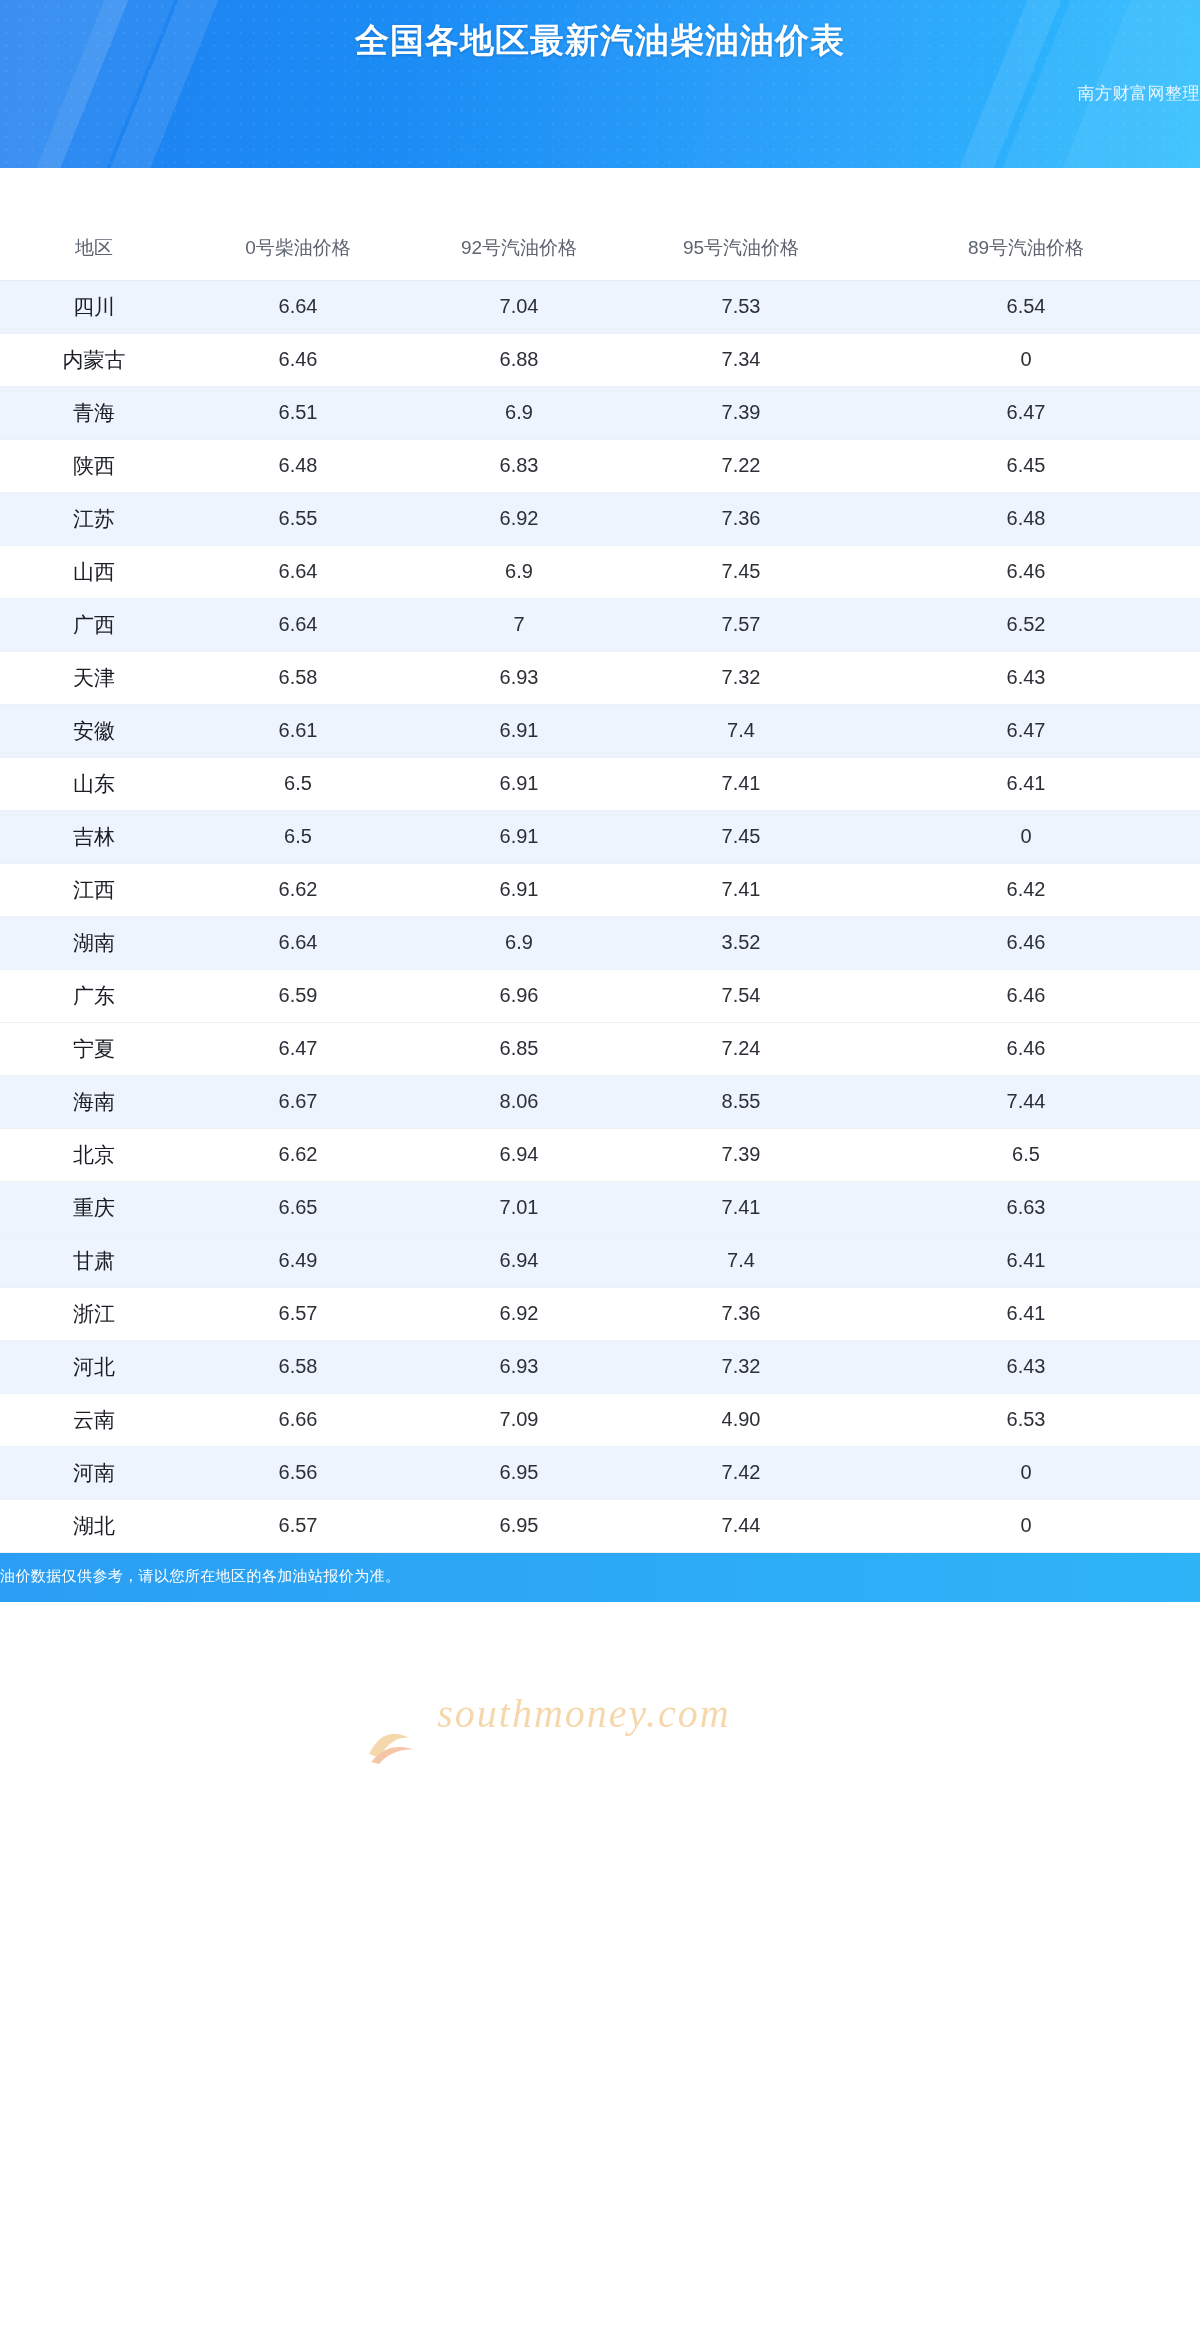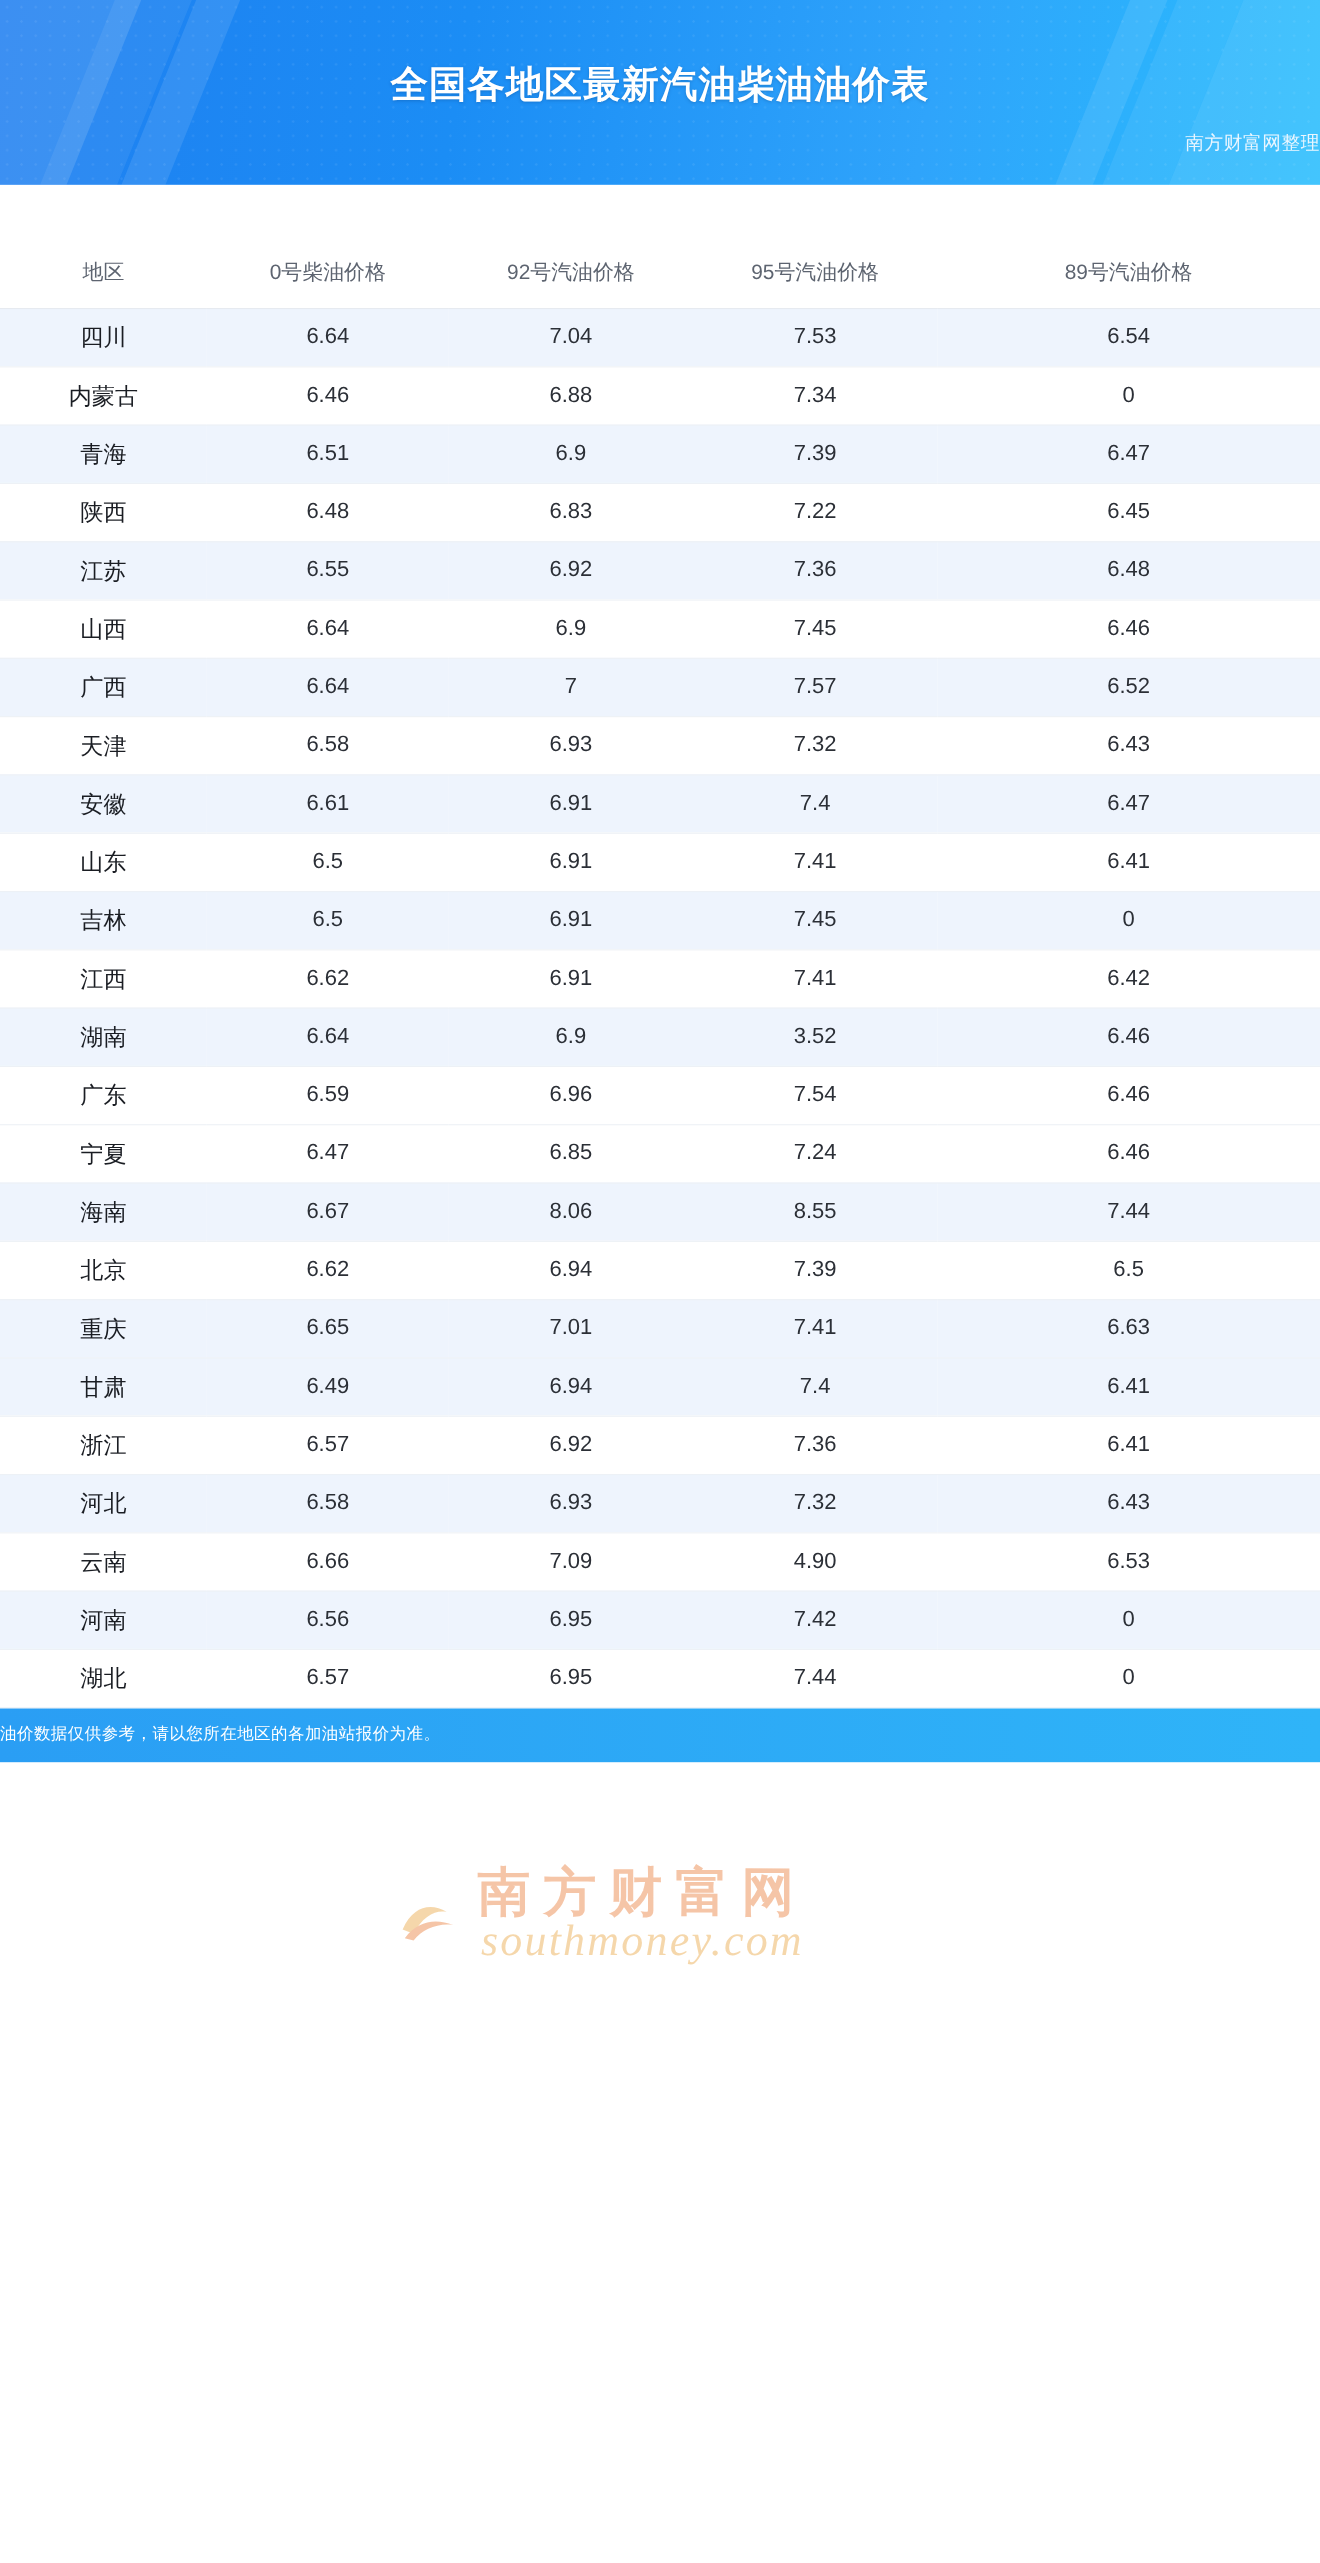--- a/index.html
+++ b/index.html
@@ -48,21 +48,20 @@
   }
   .banner-title {
     position: relative;
     text-align: center;
     color: #ffffff;
     font-size: 34px;
     font-weight: bold;
     letter-spacing: 1px;
     padding-top: 18px;
     text-shadow: 0 1px 3px rgba(0,40,90,0.25);
-    margin-top: 36px;
   }
   .banner-sub {
     position: relative;
     text-align: right;
     color: #eaf6ff;
     font-size: 17px;
     padding-top: 18px;
     letter-spacing: 0.5px;
     padding-left: 48px;
   }
@@ -365,20 +364,19 @@
             <td>0</td>
           </tr>
         </tbody>
     </table>
 
     <div class="watermark">
       <svg class="wm-mark" viewBox="0 0 64 46">
         <path d="M4 30 C14 8, 30 6, 44 14 C34 12, 22 18, 14 34 Z" fill="#e8a13a"></path>
         <path d="M6 38 C18 22, 34 20, 50 26 C36 24, 22 30, 14 40 Z" fill="#e8762f"></path>
       </svg>
-      <div class="wm-cn">南方财富网</div>
       <div class="wm-en">southmoney.com</div>
     </div>
   </div>
 
   <div class="footer">油价数据仅供参考，请以您所在地区的各加油站报价为准。</div>
 
 </div>
 
 </body></html>

